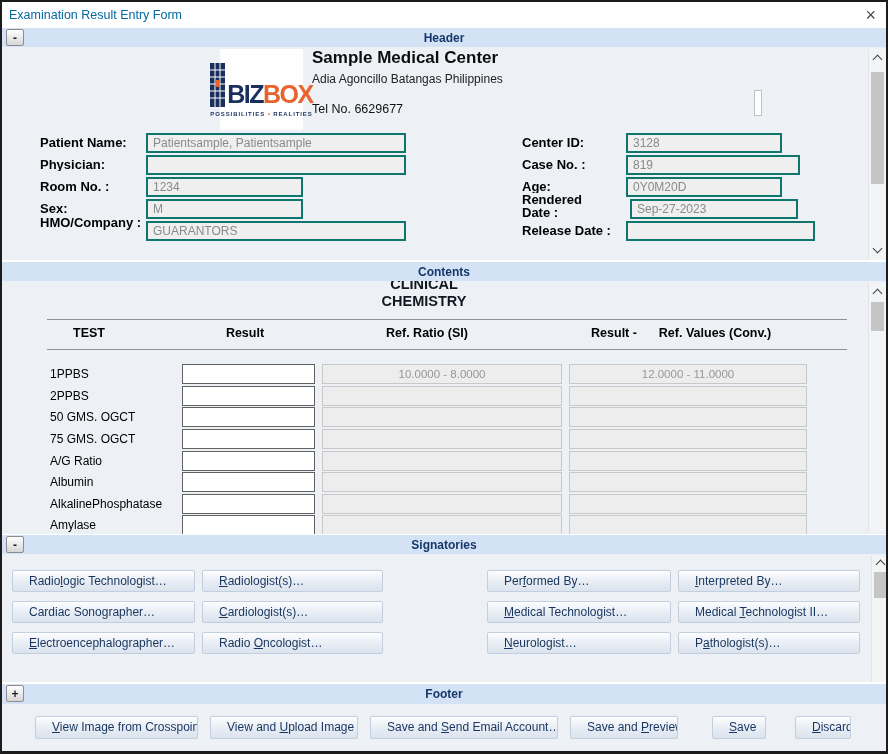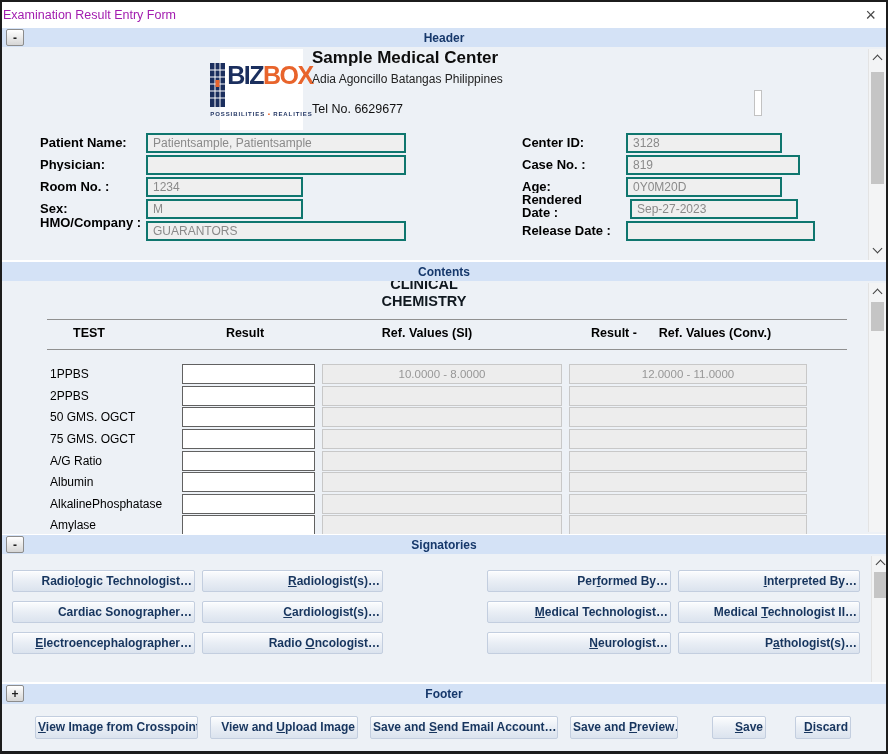--- a/index.html
+++ b/index.html
@@ -1,30 +1,30 @@
 <!DOCTYPE html>
 <html><head>
 <meta charset="utf-8">
 <style>
   * { box-sizing: border-box; }
   body { margin:0; background:#fff; font-family:"Liberation Sans", sans-serif; }
   .window { position:relative; width:888px; height:754px; border:2px solid #1c1c1c; border-bottom-width:3px; background:#fff; overflow:hidden; }
 
   .titlebar { position:absolute; left:0; top:0; right:0; height:26px; background:#fff; }
-  .title { position:absolute; left:1px; top:6px; font-size:12.5px; color:#a21caf; }
+  .title { position:absolute; left:7px; top:6px; font-size:12.5px; color:#0369a1; }
   .close { position:absolute; right:10px; top:2px; font-size:18px; color:#4a4a4a; cursor:pointer; line-height:22px; }
 
   .band { position:absolute; left:0; right:0; height:19px; background:#d4e2f6; text-align:center; }
   .band-label { font-size:12px; font-weight:bold; color:#16386b; line-height:19px; }
   .tool-btn { position:absolute; width:18px; height:17px; background:linear-gradient(#ffffff,#d6d6d6); border:1px solid #8c8c8c; border-radius:2px; font-size:12px; line-height:12px; text-align:center; padding:0; color:#222; font-family:inherit; font-weight:bold; }
 
   .area { position:absolute; left:0; right:0; background:#edf1f6; }
 
   .logo-block { position:absolute; left:218px; top:47px; width:83px; height:81px; background:#fff; display:flex; flex-direction:column; align-items:center; justify-content:center; }
-  .logo-row { display:flex; align-items:flex-start; gap:2px; }
+  .logo-row { display:flex; align-items:flex-end; gap:2px; }
   .logo-text { font-weight:bold; font-size:25px; letter-spacing:-1.5px; line-height:1; }
   .biz { color:#1b2f5e; } .box { color:#e8642c; }
   .tagline { font-size:6px; letter-spacing:0.9px; color:#1b2f5e; margin-top:4px; white-space:nowrap; font-weight:bold; }
   .tag-sep { color:#e8642c; }
 
   .clinic-name { position:absolute; left:310px; top:46px; font-size:17px; font-weight:bold; color:#0d0d0d; }
   .clinic-address { position:absolute; left:310px; top:70px; font-size:12px; color:#222; }
   .clinic-phone { position:absolute; left:310px; top:100px; font-size:12.5px; color:#111; }
 
   .flabel { position:absolute; font-size:13px; font-weight:bold; color:#000; line-height:13px; overflow:hidden; }
@@ -37,21 +37,21 @@
   .chev.up { transform:rotate(-135deg); }
   .chev.down { transform:rotate(45deg); }
 
   .ctitle { position:absolute; left:0; right:40px; text-align:center; font-weight:bold; font-size:14.5px; color:#10181f; }
   .hrule { position:absolute; left:45px; width:800px; height:0; border-top:1px solid #909090; }
   .thead { position:absolute; top:45px; font-size:12.5px; font-weight:bold; color:#000; text-align:center; }
   .tname { position:absolute; left:48px; font-size:12px; color:#000; white-space:nowrap; }
   .tinput { position:absolute; left:180px; width:133px; height:20px; border:1px solid #616161; background:#fff; font:12px "Liberation Sans", sans-serif; padding:0 4px; }
   .tref { position:absolute; height:20px; background:#ededed; border:1px solid #c8c8c8; font-size:11.5px; color:#979797; text-align:center; line-height:18px; overflow:hidden; }
 
-  .btn { position:absolute; height:22px; background:linear-gradient(#fcfdfe,#e9eef5 50%,#dbe3ee); border:1px solid #c3cedf; border-radius:2px; color:#17355e; font-size:12px; font-family:inherit; text-align:right; padding:0 2px; line-height:19px; box-shadow:inset 0 1px 0 rgba(255,255,255,.7); cursor:pointer; white-space:nowrap; overflow:hidden;font-weight:bold; }
+  .btn { position:absolute; height:22px; background:linear-gradient(#fcfdfe,#e9eef5 50%,#dbe3ee); border:1px solid #c3cedf; border-radius:2px; color:#17355e; font-size:12px; font-family:inherit; text-align:left; padding:0 16px; line-height:19px; box-shadow:inset 0 1px 0 rgba(255,255,255,.7); cursor:pointer; white-space:nowrap; overflow:hidden; }
   .btn u { text-decoration:underline; }
 </style>
 </head>
 <body>
 
 <div class="window">
 
   <div class="titlebar">
     <span class="title">Examination Result Entry Form</span>
     <span class="close">×</span>
@@ -118,21 +118,21 @@
   <div class="band" style="top:260px">
     <span class="band-label">Contents</span>
   </div>
 
   <div class="area" style="top:279px;height:253px;overflow:hidden">
     <div class="ctitle" style="top:-5px">CLINICAL</div>
     <div class="ctitle" style="top:12px">CHEMISTRY</div>
     <div class="hrule" style="top:38px"></div>
     <span class="thead" style="left:37px;width:100px">TEST</span>
     <span class="thead" style="left:183px;width:120px">Result</span>
-    <span class="thead" style="left:325px;width:200px">Ref. Values (SI)</span>
+    <span class="thead" style="left:325px;width:200px">Ref. Ratio (SI)</span>
     <span class="thead" style="left:552px;width:120px">Result -</span>
     <span class="thead" style="left:613px;width:200px">Ref. Values (Conv.)</span>
     <div class="hrule" style="top:68px"></div>
 
     <span class="tname" style="top:86px">1PPBS</span>
     <input class="tinput" style="top: 83px;" value="">
     <div class="tref" style="left:320px;top:83px;width:240px">10.0000 - 8.0000</div>
     <div class="tref" style="left:567px;top:83px;width:238px">12.0000 - 11.0000</div>
 
     <span class="tname" style="top:108px">2PPBS</span>

